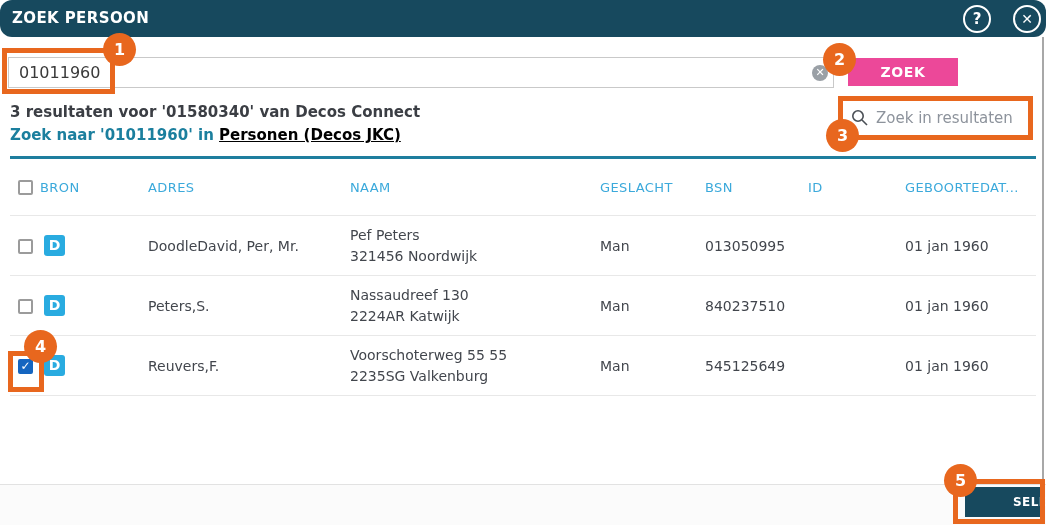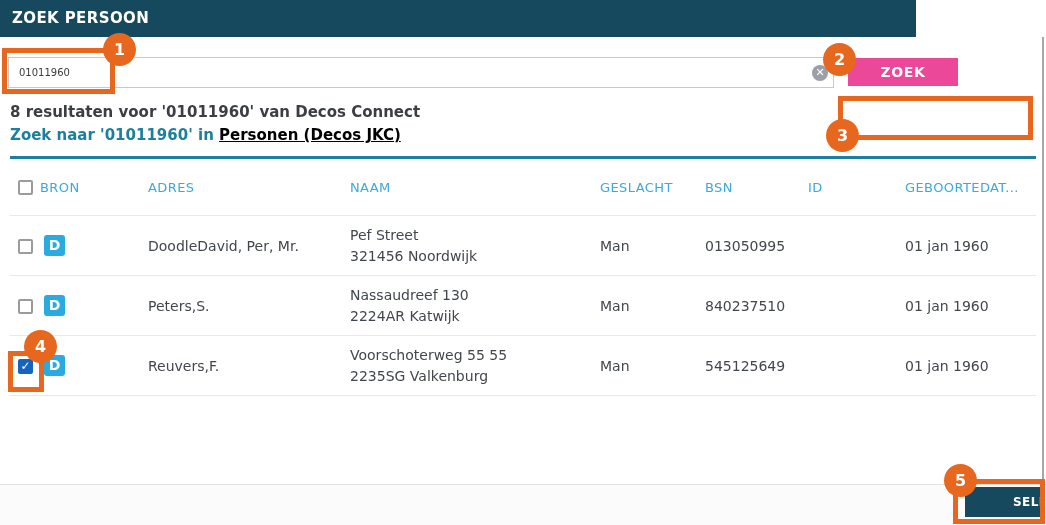--- a/index.html
+++ b/index.html
@@ -1,31 +1,31 @@
 <!DOCTYPE html>
 <html><head>
 <meta charset="utf-8">
 <style>
   * { margin:0; padding:0; box-sizing:border-box; }
   body { background:#ffffff; font-family:"DejaVu Sans", "Liberation Sans", sans-serif; }
   .page { position:relative; width:1046px; height:525px; background:#fff; overflow:hidden; }
 
   
-  .titlebar { position:absolute; left:0; top:0; width:916px; height:37px; background:#17495e; }
+  .titlebar { position:absolute; left:0; top:0; width:1046px; height:37px; background:#17495e;border-radius:12px; }
   .titlebar .title { position:absolute; left:12px; top:0; line-height:37px; color:#fff;
     font-size:15px; font-weight:bold; letter-spacing:0.4px; }
   .hdr-circle { position:absolute; top:5px; width:28px; height:28px; border:2px solid #fff;
     border-radius:50%; color:#fff; font-size:15px; font-weight:600; text-align:center;
     line-height:24px; cursor:pointer; }
   .hdr-help { left:963px; }
   .hdr-close { left:1013px; font-size:14px; }
 
   
   .main-search { position:absolute; left:8px; top:57px; width:826px; height:31px;
-    border:1px solid #c9c9c9; background:#fff; padding:0 30px 0 10px; font-size:10px;
+    border:1px solid #c9c9c9; background:#fff; padding:0 30px 0 10px; font-size:16px;
     color:#3a3a3a; font-family:inherit; outline:none; }
   .clear-btn { position:absolute; left:812px; top:65px; width:16px; height:16px;
     background:#9aa0a6; border-radius:50%; color:#fff; font-size:11px; line-height:16px;
     text-align:center; cursor:pointer; }
   .zoek-btn { position:absolute; left:848px; top:58px; width:110px; height:28px;
     background:#ec4899; border:none; color:#fff; font-weight:bold; font-size:14px;
     letter-spacing:0.6px; font-family:inherit; cursor:pointer; }
 
   
   .summary { position:absolute; left:10px; top:103px; font-size:15px; font-weight:bold; color:#3b3e44; }
@@ -89,42 +89,49 @@
   <div class="titlebar">
     <span class="title">ZOEK PERSOON</span>
     <div class="hdr-circle hdr-help">?</div>
     <div class="hdr-circle hdr-close">✕</div>
   </div>
 
   <input class="main-search" type="text" value="01011960" style="">
   <div class="clear-btn">✕</div>
   <button class="zoek-btn">ZOEK</button>
 
-  <div class="summary">8 resultaten voor '01011960' van Decos Connect</div>
+  <div class="summary">3 resultaten voor '01580340' van Decos Connect</div>
   <div class="alt-line"><span>Zoek naar '01011960' in </span><a>Personen (Decos JKC)</a></div>
 
+  <div class="filter-wrap">
+    <svg width="18" height="18" viewBox="0 0 18 18">
+      <circle cx="7" cy="7" r="5.2" fill="none" stroke="#4a4f55" stroke-width="1.6"></circle>
+      <line x1="11" y1="11" x2="16" y2="16" stroke="#4a4f55" stroke-width="1.6"></line>
+    </svg>
+    <input class="filter-input" type="text" placeholder="Zoek in resultaten" style="">
+  </div>
 
   <div class="table">
     <div class="grid-row thead">
       <div class="cell-check"><span class="cb"></span></div>
       <div>BRON</div>
       <div>ADRES</div>
       <div>NAAM</div>
       <div>GESLACHT</div>
       <div>BSN</div>
       <div>ID</div>
       <div>GEBOORTEDAT...</div>
     </div>
 
     <div class="grid-row trow">
       <div class="cell-check"><span class="cb"></span></div>
       <div class="cell-bron"><span class="badge">D</span></div>
       <div>DoodleDavid, Per, Mr.</div>
       <div class="addr">
-        <div>Pef Street</div>
+        <div>Pef Peters</div>
         <div>321456 Noordwijk</div>
       </div>
       <div>Man</div>
       <div>013050995</div>
       <div></div>
       <div>01 jan 1960</div>
     </div>
 
     <div class="grid-row trow">
       <div class="cell-check"><span class="cb"></span></div>

